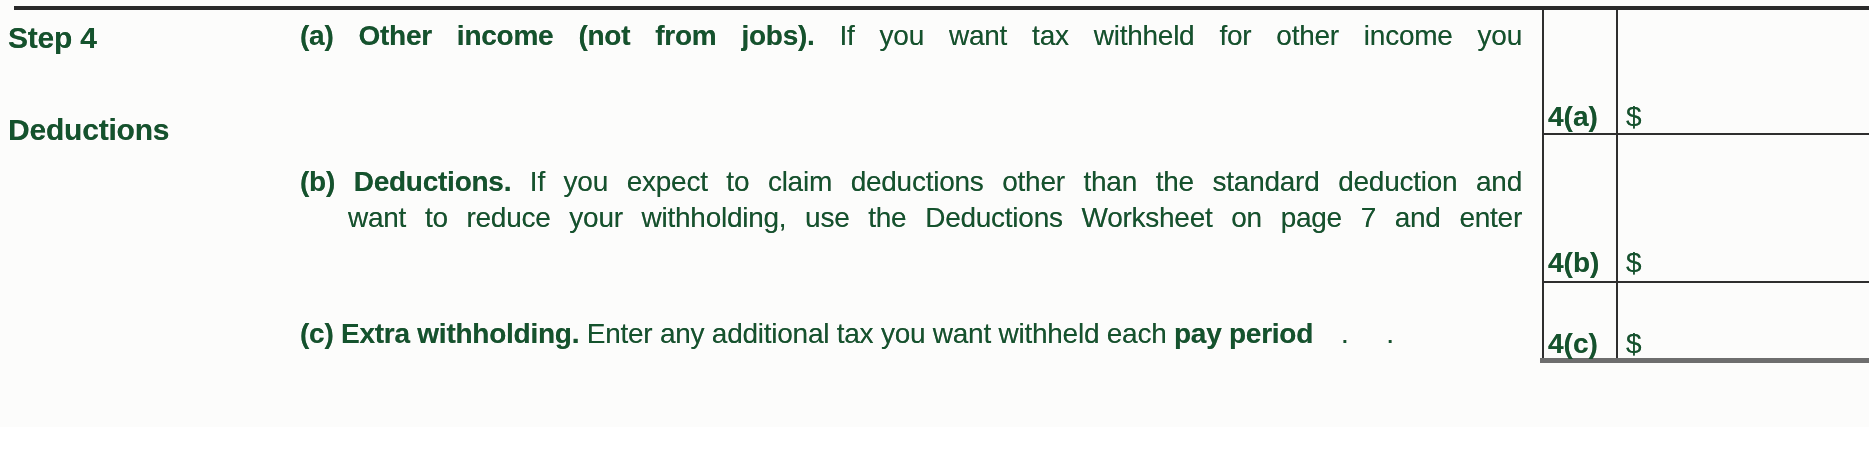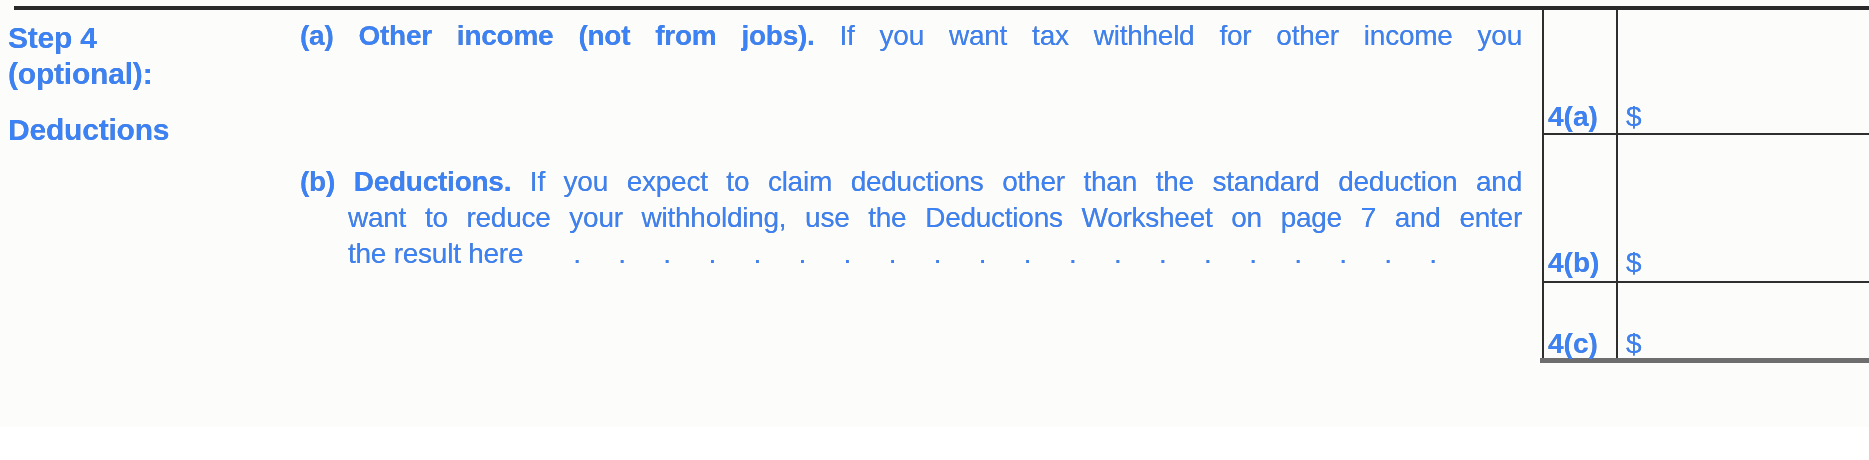--- a/index.html
+++ b/index.html
@@ -1,18 +1,18 @@
 <!DOCTYPE html>
 <html><head>
 <meta charset="utf-8">
 <style>
   html,body{margin:0;padding:0;background:#ffffff;}
   .form{
     position:relative;width:1869px;height:427px;overflow:hidden;
-    background:#fcfcfb;color:#3b82f6;
+    background:#fcfcfb;color:#14532d;
     font-family:"Liberation Sans","DejaVu Sans",sans-serif;
     text-shadow:0 0 .6px rgba(25,25,25,.55);
   }
   
   .top-rule{position:absolute;left:14px;top:6px;width:1855px;height:4px;background:#292929;}
   .vline{position:absolute;top:10px;width:2px;height:352px;background:#2e2e2e;}
   .v1{left:1542px}.v2{left:1616px}
   .hline{position:absolute;left:1542px;width:327px;height:2px;background:#2e2e2e;}
   .h-a{top:133px}.h-b{top:281px}
   .h-c{position:absolute;left:1540px;top:358px;width:329px;height:5px;background:#6e6e6e;}
@@ -42,36 +42,37 @@
 </style>
 </head>
 <body>
 
 <div class="form">
 
   <div class="top-rule"></div>
 
   <div class="heading hd1">
     <div>Step 4</div>
-    <div>(optional):</div>
   </div>
   <div class="heading hd2">
     <div>Deductions</div>
   </div>
 
   <div class="para pa">
     <div class="line justify"><span class="bold">(a)</span><span> </span><span class="bold">Other income (not from jobs).</span><span> If you want tax withheld for other income you</span></div>
   </div>
 
   <div class="para pb">
     <div class="line justify"><span class="bold">(b)</span><span> </span><span class="bold">Deductions.</span><span> If you expect to claim deductions other than the standard deduction and</span></div>
     <div class="line justify indent"><span>want to reduce your withholding, use the Deductions Worksheet on page 7 and enter</span></div>
-    <div class="line indent"><span>the result here</span><span class="dots dots-b">. . . . . . . . . . . . . . . . . . . .</span></div>
   </div>
 
+  <div class="para pc">
+    <div class="line"><span class="bold">(c)</span><span> </span><span class="bold">Extra withholding.</span><span> Enter any additional tax you want withheld each </span><span class="bold">pay period</span><span class="dots dots-c">. .</span></div>
+  </div>
 
   <div class="vline v1"></div>
   <div class="vline v2"></div>
   <div class="hline h-a"></div>
   <div class="hline h-b"></div>
   <div class="h-c"></div>
 
   <div class="row-label la">4(a)</div>
   <div class="dollar la">$</div>
   <div class="amount amt-a"></div>

